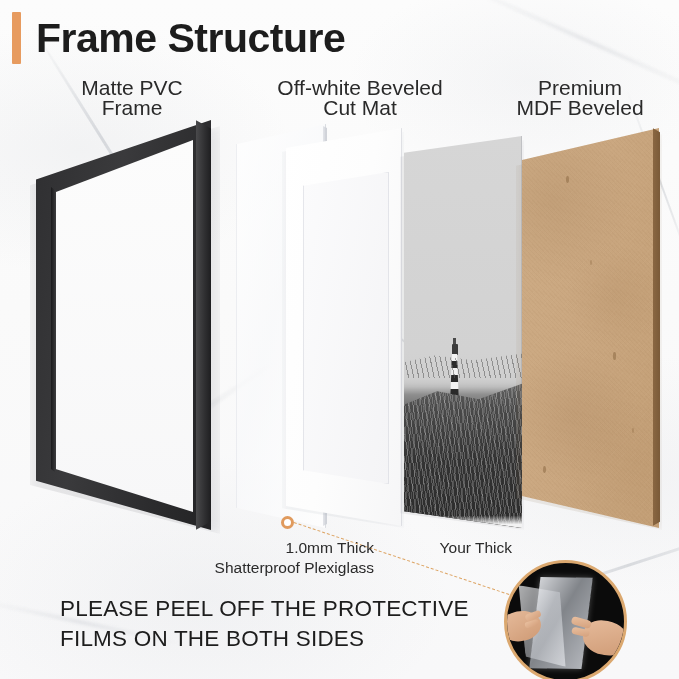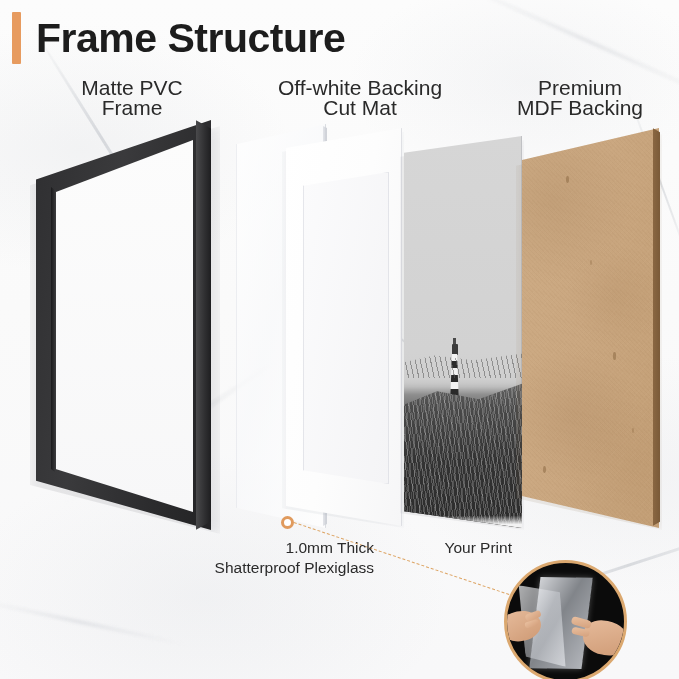--- a/index.html
+++ b/index.html
@@ -238,24 +238,24 @@
   <div class="vein2" style="left:430px;top:40px;width:320px;height:4px;transform:rotate(24deg);"></div>
   <div class="vein" style="left:520px;top:560px;width:240px;height:3px;transform:rotate(-18deg);"></div>
   <div class="vein2" style="left:-30px;top:620px;width:220px;height:4px;transform:rotate(12deg);"></div>
   <div class="vein" style="left:560px;top:180px;width:200px;height:2px;transform:rotate(70deg);"></div>
 
   <div class="accent-bar"></div>
   <div class="page-title">Frame Structure</div>
 
   <div class="toplabel" id="lbl-frame">Matte PVC
 Frame</div>
-  <div class="toplabel" id="lbl-mat">Off-white Backing
+  <div class="toplabel" id="lbl-mat">Off-white Beveled
 Cut Mat</div>
   <div class="toplabel" id="lbl-mdf">Premium
-MDF Backing</div>
+MDF Beveled</div>
 
   <div class="layer" id="frame-shadow"></div>
   <div class="layer" id="frame-outer"></div>
   <div class="layer" id="frame-inner"></div>
   <div class="layer" id="frame-rebate"></div>
   <div class="layer" id="frame-edge"></div>
 
   <div class="layer" id="plexi"></div>
   <div class="layer" id="plexi-edge"></div>
 
@@ -281,29 +281,35 @@
     <div class="mdf-fleck" style="left:68px;top:132px;width:2px;height:5px;opacity:.35;"></div>
     <div class="mdf-fleck" style="left:110px;top:300px;width:2px;height:5px;opacity:.35;"></div>
   </div>
   <div class="layer" id="mdf-edge"></div>
 
   <div id="callout-line"></div>
   <div id="callout-dot"></div>
 
   <div class="botlabel" id="lbl-plexi">1.0mm Thick
 Shatterproof Plexiglass</div>
-  <div class="botlabel" id="lbl-print">Your Print</div>
+  <div class="botlabel" id="lbl-print">Your Thick</div>
 
   <div id="inset">
     <div class="film-sheet"></div>
     <div class="film-peel"></div>
     <div class="hand" id="hand-left">
       <div class="finger" style="left:26px;top:4px;width:16px;height:7px;transform:rotate(-8deg);"></div>
       <div class="finger" style="left:24px;top:12px;width:14px;height:6px;transform:rotate(-4deg);"></div>
     </div>
     <div class="hand" id="hand-right">
       <div class="finger" style="left:-14px;top:2px;width:20px;height:8px;transform:rotate(6deg);"></div>
       <div class="finger" style="left:-12px;top:12px;width:18px;height:7px;transform:rotate(3deg);"></div>
     </div>
   </div>
 
+  <div id="peel-note">
+    <span id="peel-line1">PLEASE PEEL OFF THE PROTECTIVE</span>
+    <span id="peel-line2">
+      <span>FILMS ON THE </span><span id="peel-highlight"></span><span>BOTH SIDES</span>
+    </span>
+  </div>
 
 </div>
 
 </body></html>

